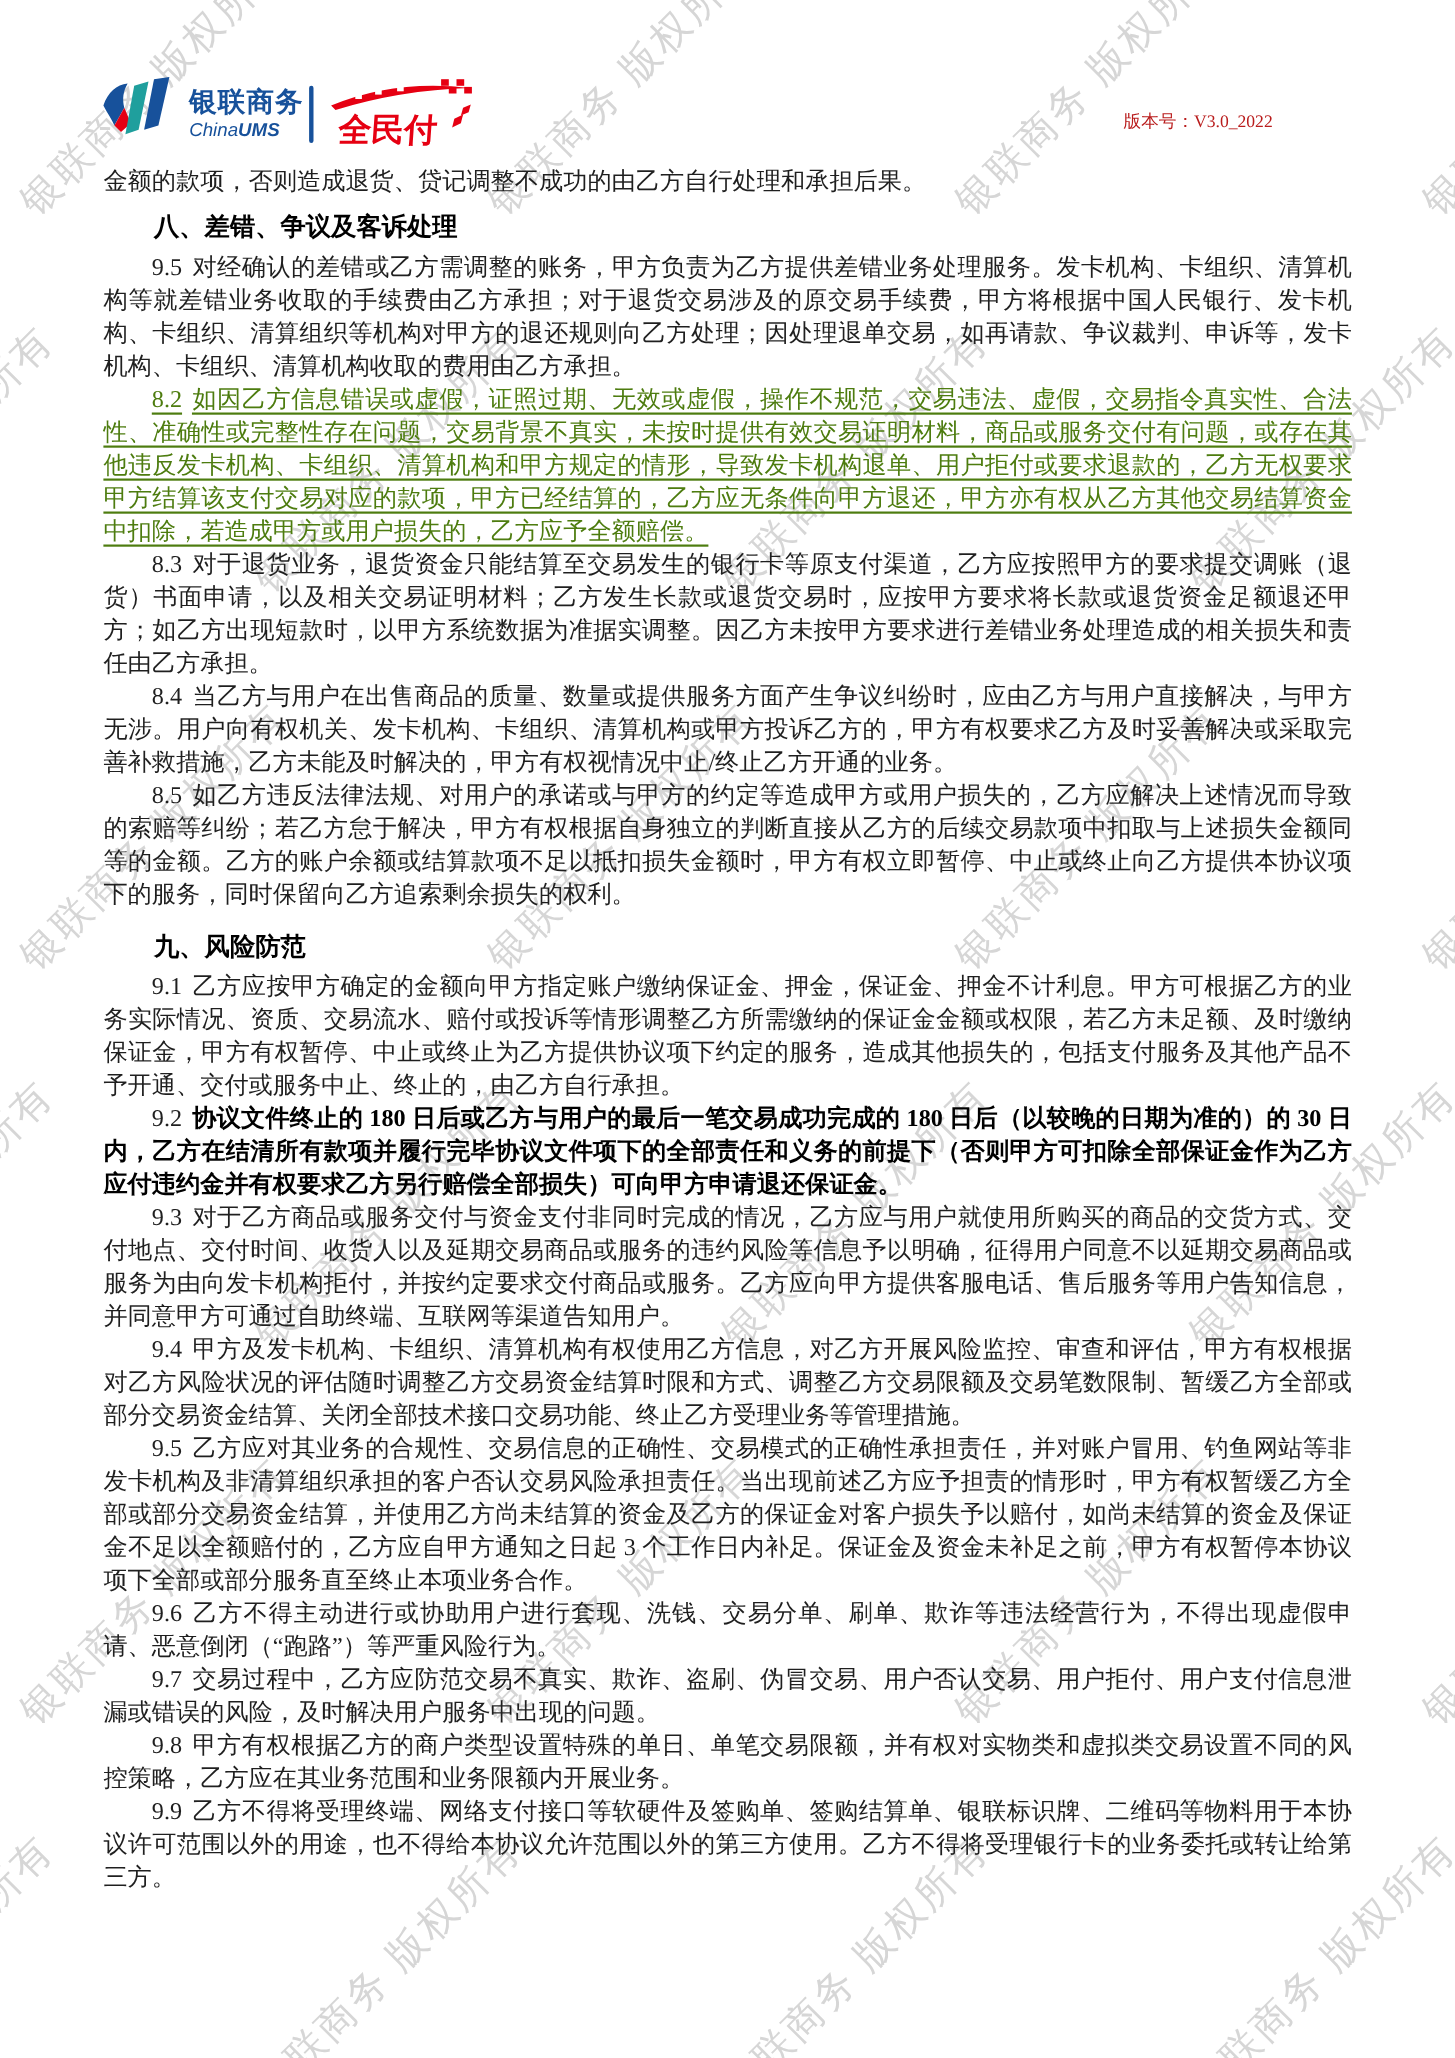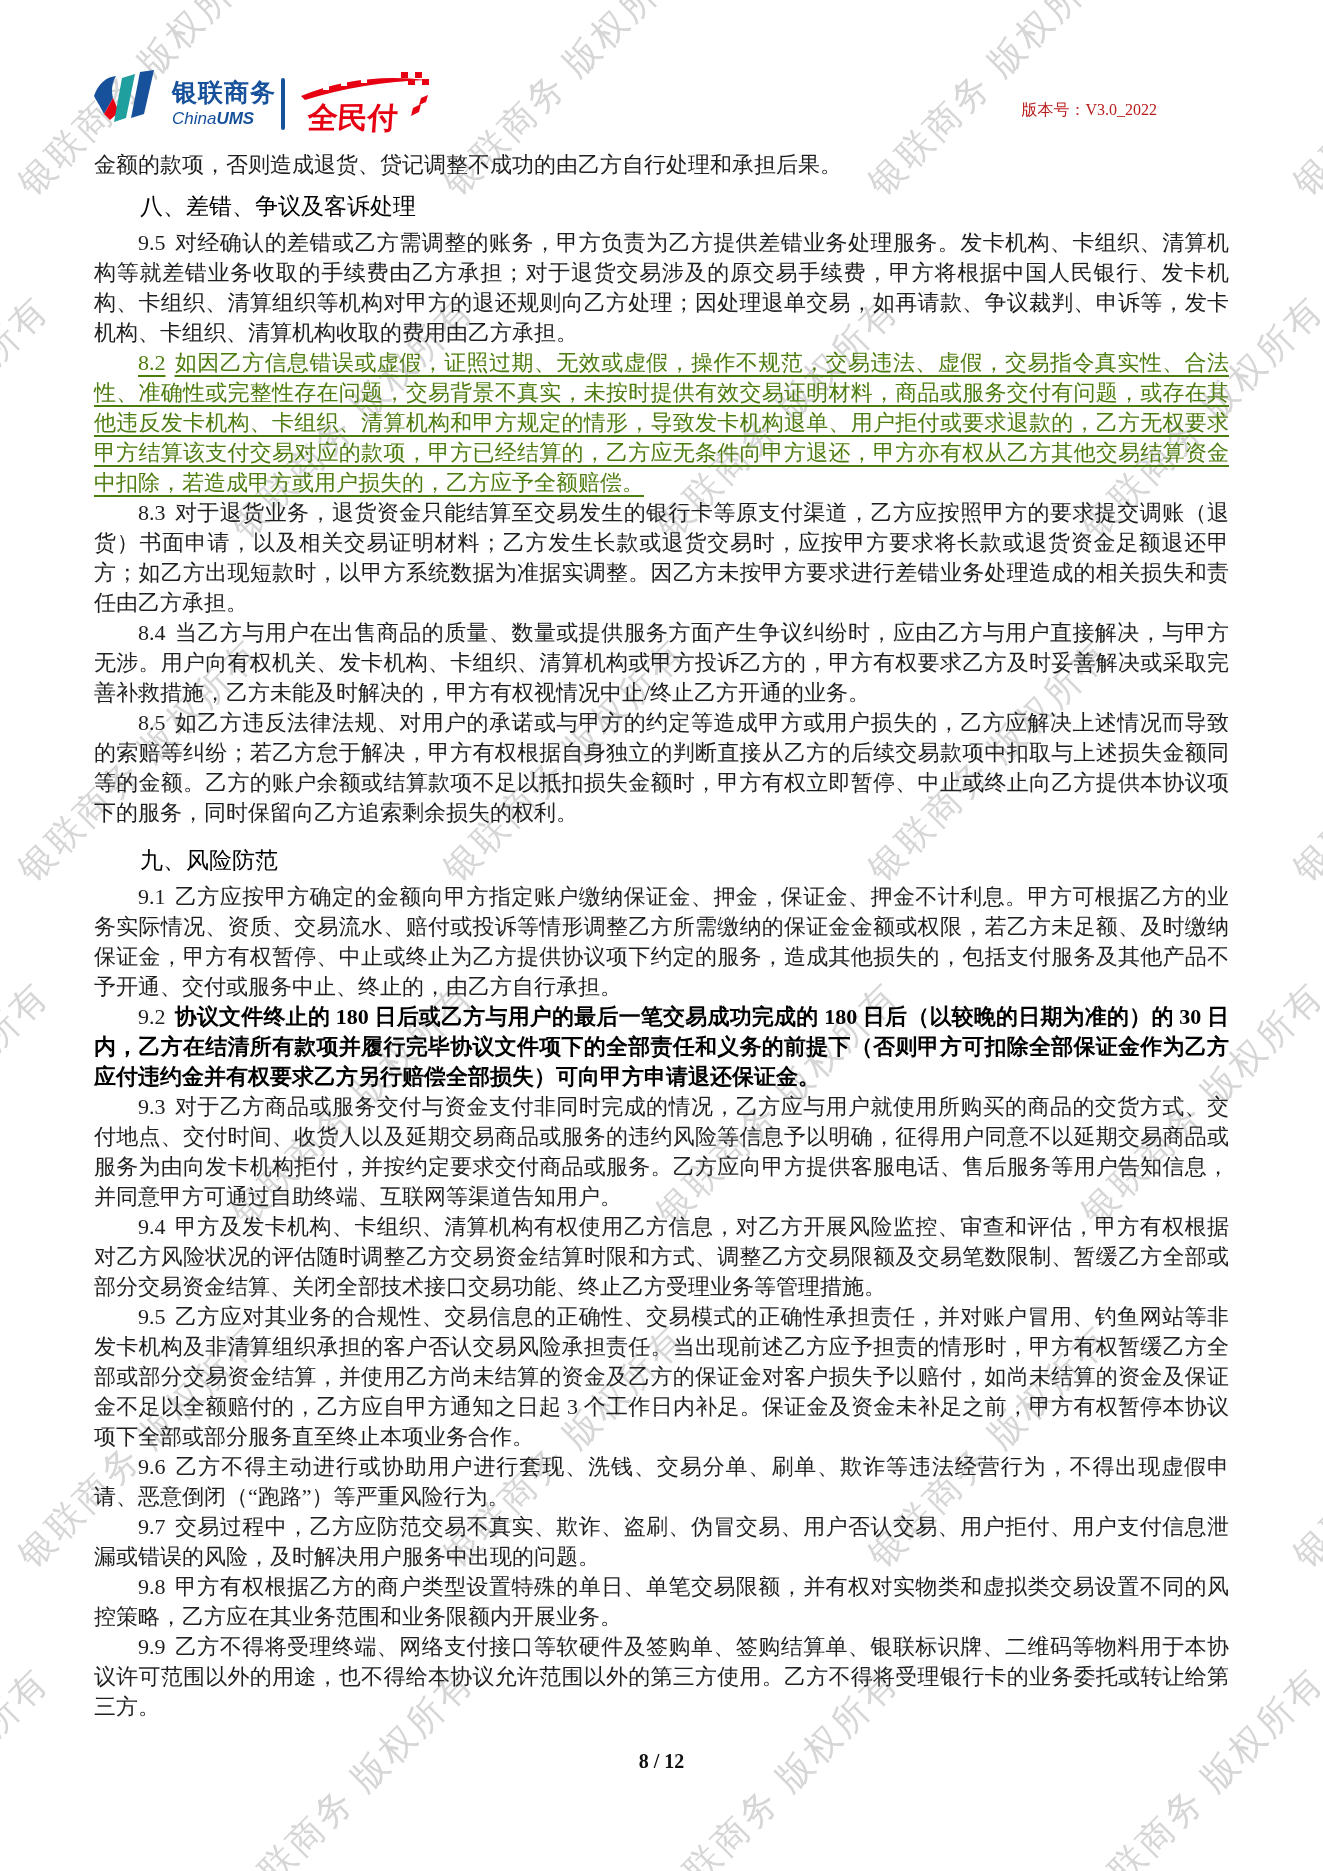--- a/index.html
+++ b/index.html
@@ -35,21 +35,21 @@
     padding:0 94px;
     font-size:22px;
     line-height:30px;
     color:#1f1f1f;
     text-align:justify;
     text-justify:inter-character;
   }
   .body p{margin:0;text-indent:2em;}
   .sec-heading{
     font-size:23px;line-height:32px;
-    font-weight:normal;color:#000;
+    font-weight:bold;color:#000;
     margin:11px 0 5px;text-indent:2em;
   }
   .sec-heading.second{margin-top:17px;}
   .cnum{margin-right:9px;}
   .bu{
     font-weight:normal;color:#4d7c0f;
     text-decoration:underline;
     text-decoration-thickness:1.5px;
     text-underline-offset:5px;
   }
@@ -167,17 +167,16 @@
       <p><span class="cnum">9.5</span><span>乙方应对其业务的合规性、交易信息的正确性、交易模式的正确性承担责任，并对账户冒用、钓鱼网站等非发卡机构及非清算组织承担的客户否认交易风险承担责任。当出现前述乙方应予担责的情形时，甲方有权暂缓乙方全部或部分交易资金结算，并使用乙方尚未结算的资金及乙方的保证金对客户损失予以赔付，如尚未结算的资金及保证金不足以全额赔付的，乙方应自甲方通知之日起 3 个工作日内补足。保证金及资金未补足之前，甲方有权暂停本协议项下全部或部分服务直至终止本项业务合作。</span></p>
 
       <p><span class="cnum">9.6</span><span>乙方不得主动进行或协助用户进行套现、洗钱、交易分单、刷单、欺诈等违法经营行为，不得出现虚假申请、恶意倒闭（“跑路”）等严重风险行为。</span></p>
 
       <p><span class="cnum">9.7</span><span>交易过程中，乙方应防范交易不真实、欺诈、盗刷、伪冒交易、用户否认交易、用户拒付、用户支付信息泄漏或错误的风险，及时解决用户服务中出现的问题。</span></p>
 
       <p><span class="cnum">9.8</span><span>甲方有权根据乙方的商户类型设置特殊的单日、单笔交易限额，并有权对实物类和虚拟类交易设置不同的风控策略，乙方应在其业务范围和业务限额内开展业务。</span></p>
 
       <p><span class="cnum">9.9</span><span>乙方不得将受理终端、网络支付接口等软硬件及签购单、签购结算单、银联标识牌、二维码等物料用于本协议许可范围以外的用途，也不得给本协议允许范围以外的第三方使用。乙方不得将受理银行卡的业务委托或转让给第三方。</span></p>
 
-      <div class="footer">8 / 12</div>
 
     </div>
   </div>
 </div>
 
 </body></html>

